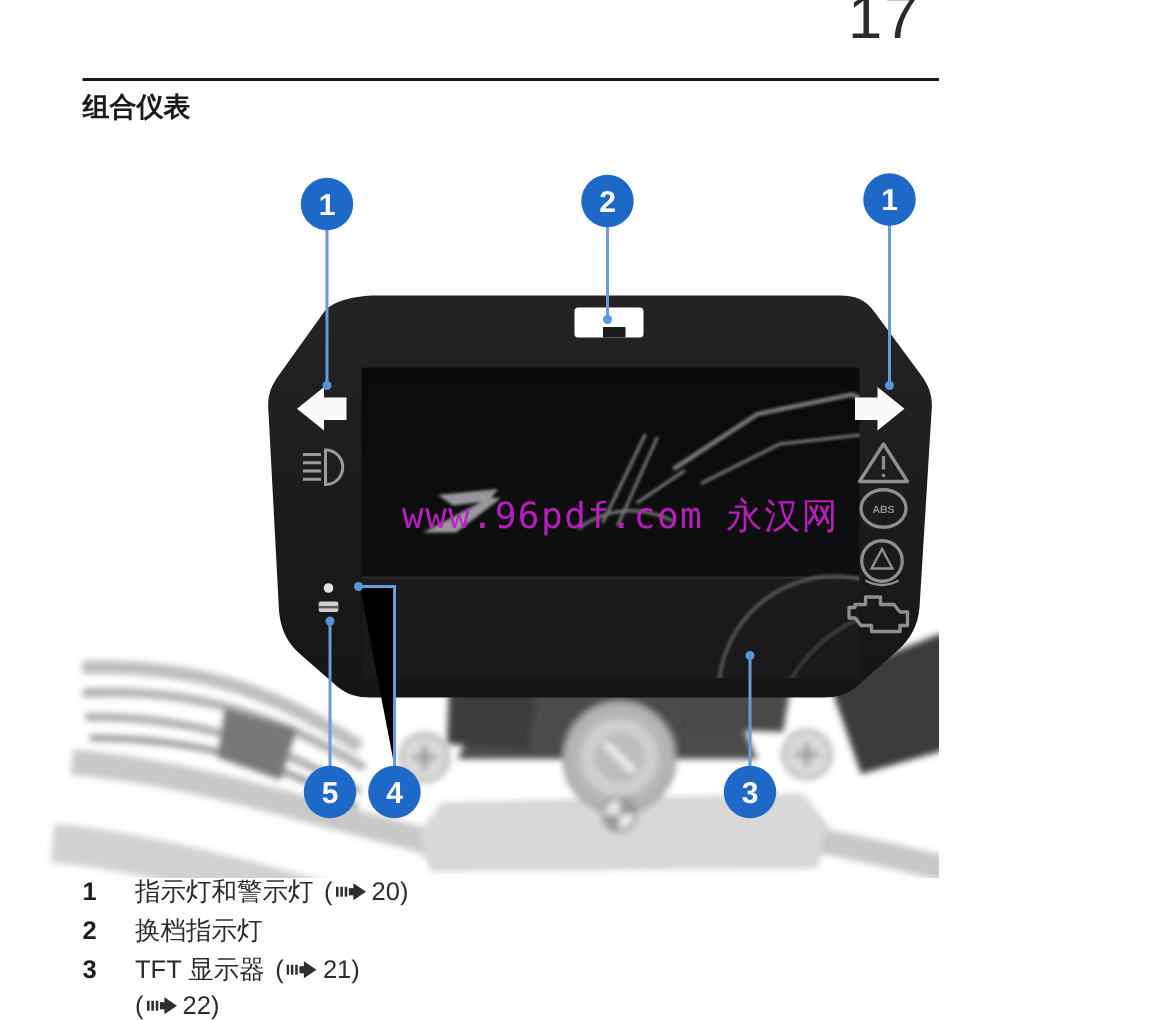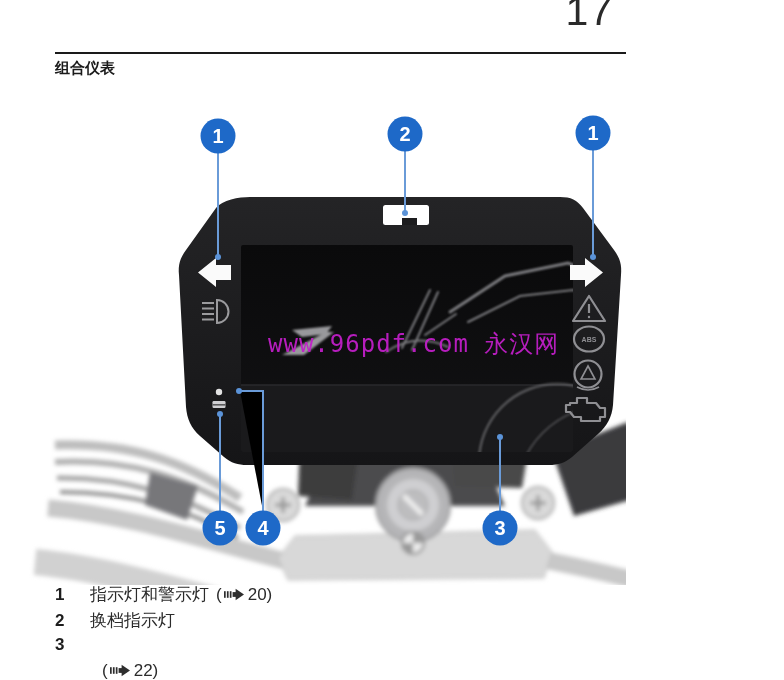--- a/index.html
+++ b/index.html
@@ -5,21 +5,21 @@
   html,body{margin:0;padding:0;background:#fff;}
   .page{
     position:relative;width:626px;height:680px;background:#fff;overflow:hidden;
     font-family:"Liberation Sans", sans-serif;color:#222;
   }
   .page-number{
     position:absolute;top:-9px;right:13px;font-size:41px;line-height:1;
     font-weight:400;color:#2a2a2a;letter-spacing:1px;
   }
   .head-rule{position:absolute;left:55px;top:52px;width:700px;height:2px;background:#1a1a1a;}
-  .section-title{position:absolute;left:55px;top:59px;font-size:15px;font-weight:700;color:#1a1a1a;}
+  .section-title{position:absolute;left:55px;top:59px;font-size:18px;font-weight:700;color:#1a1a1a;}
   .figure-wrap{position:absolute;left:0;top:100px;width:784px;height:485px;}
   .legend{position:absolute;left:55px;top:583px;width:700px;}
   .legend-row{display:flex;align-items:baseline;height:26px;font-size:17px;color:#2b2b2b;}
   .legend-num{width:35px;font-weight:700;color:#1d1d1d;flex:0 0 35px;}
   .legend-label{white-space:nowrap;}
   .ref{margin-left:7px;white-space:nowrap;text-align:center;}
   .ref-arrow{margin:0 4px 0 2px;position:relative;top:1px;}
   svg text{font-family:"Liberation Sans", sans-serif;}
   .wm{font-family:"DejaVu Sans Mono", monospace;}
 </style>
@@ -231,25 +231,34 @@
             </svg><span>20</span><span>)</span></span></span>
     </div>
 
     <div class="legend-row">
       <span class="legend-num">2</span>
       <span class="legend-label"><span>换档指示灯</span></span>
     </div>
 
     <div class="legend-row">
       <span class="legend-num">3</span>
+      <span class="legend-label"><span>TFT 显示器</span><span class="ref"><span>(</span><svg class="ref-arrow" width="20" height="13" viewBox="0 0 20 13">
+              <g fill="#2e2e2e">
+                <rect x="0" y="3.2" width="1.7" height="6.6"></rect>
+                <rect x="2.9" y="3.2" width="1.7" height="6.6"></rect>
+                <rect x="5.8" y="3.2" width="1.7" height="6.6"></rect>
+                <rect x="8.6" y="4.1" width="4" height="4.8"></rect>
+                <path d="M11.6,0.8 L20,6.5 L11.6,12.2 Z"></path>
+              </g>
+            </svg><span>21</span><span>)</span></span></span>
     </div>
 
     <div class="legend-row">
       <span class="legend-num"></span>
-      <span class="legend-label"><span class="ref" style="margin-left:12px"><span>(</span><svg class="ref-arrow" width="20" height="13" viewBox="0 0 20 13">
+      <span class="legend-label"><span class="ref" style="margin-left:0"><span>(</span><svg class="ref-arrow" width="20" height="13" viewBox="0 0 20 13">
               <g fill="#2e2e2e">
                 <rect x="0" y="3.2" width="1.7" height="6.6"></rect>
                 <rect x="2.9" y="3.2" width="1.7" height="6.6"></rect>
                 <rect x="5.8" y="3.2" width="1.7" height="6.6"></rect>
                 <rect x="8.6" y="4.1" width="4" height="4.8"></rect>
                 <path d="M11.6,0.8 L20,6.5 L11.6,12.2 Z"></path>
               </g>
             </svg><span>22</span><span>)</span></span></span>
     </div>
 

